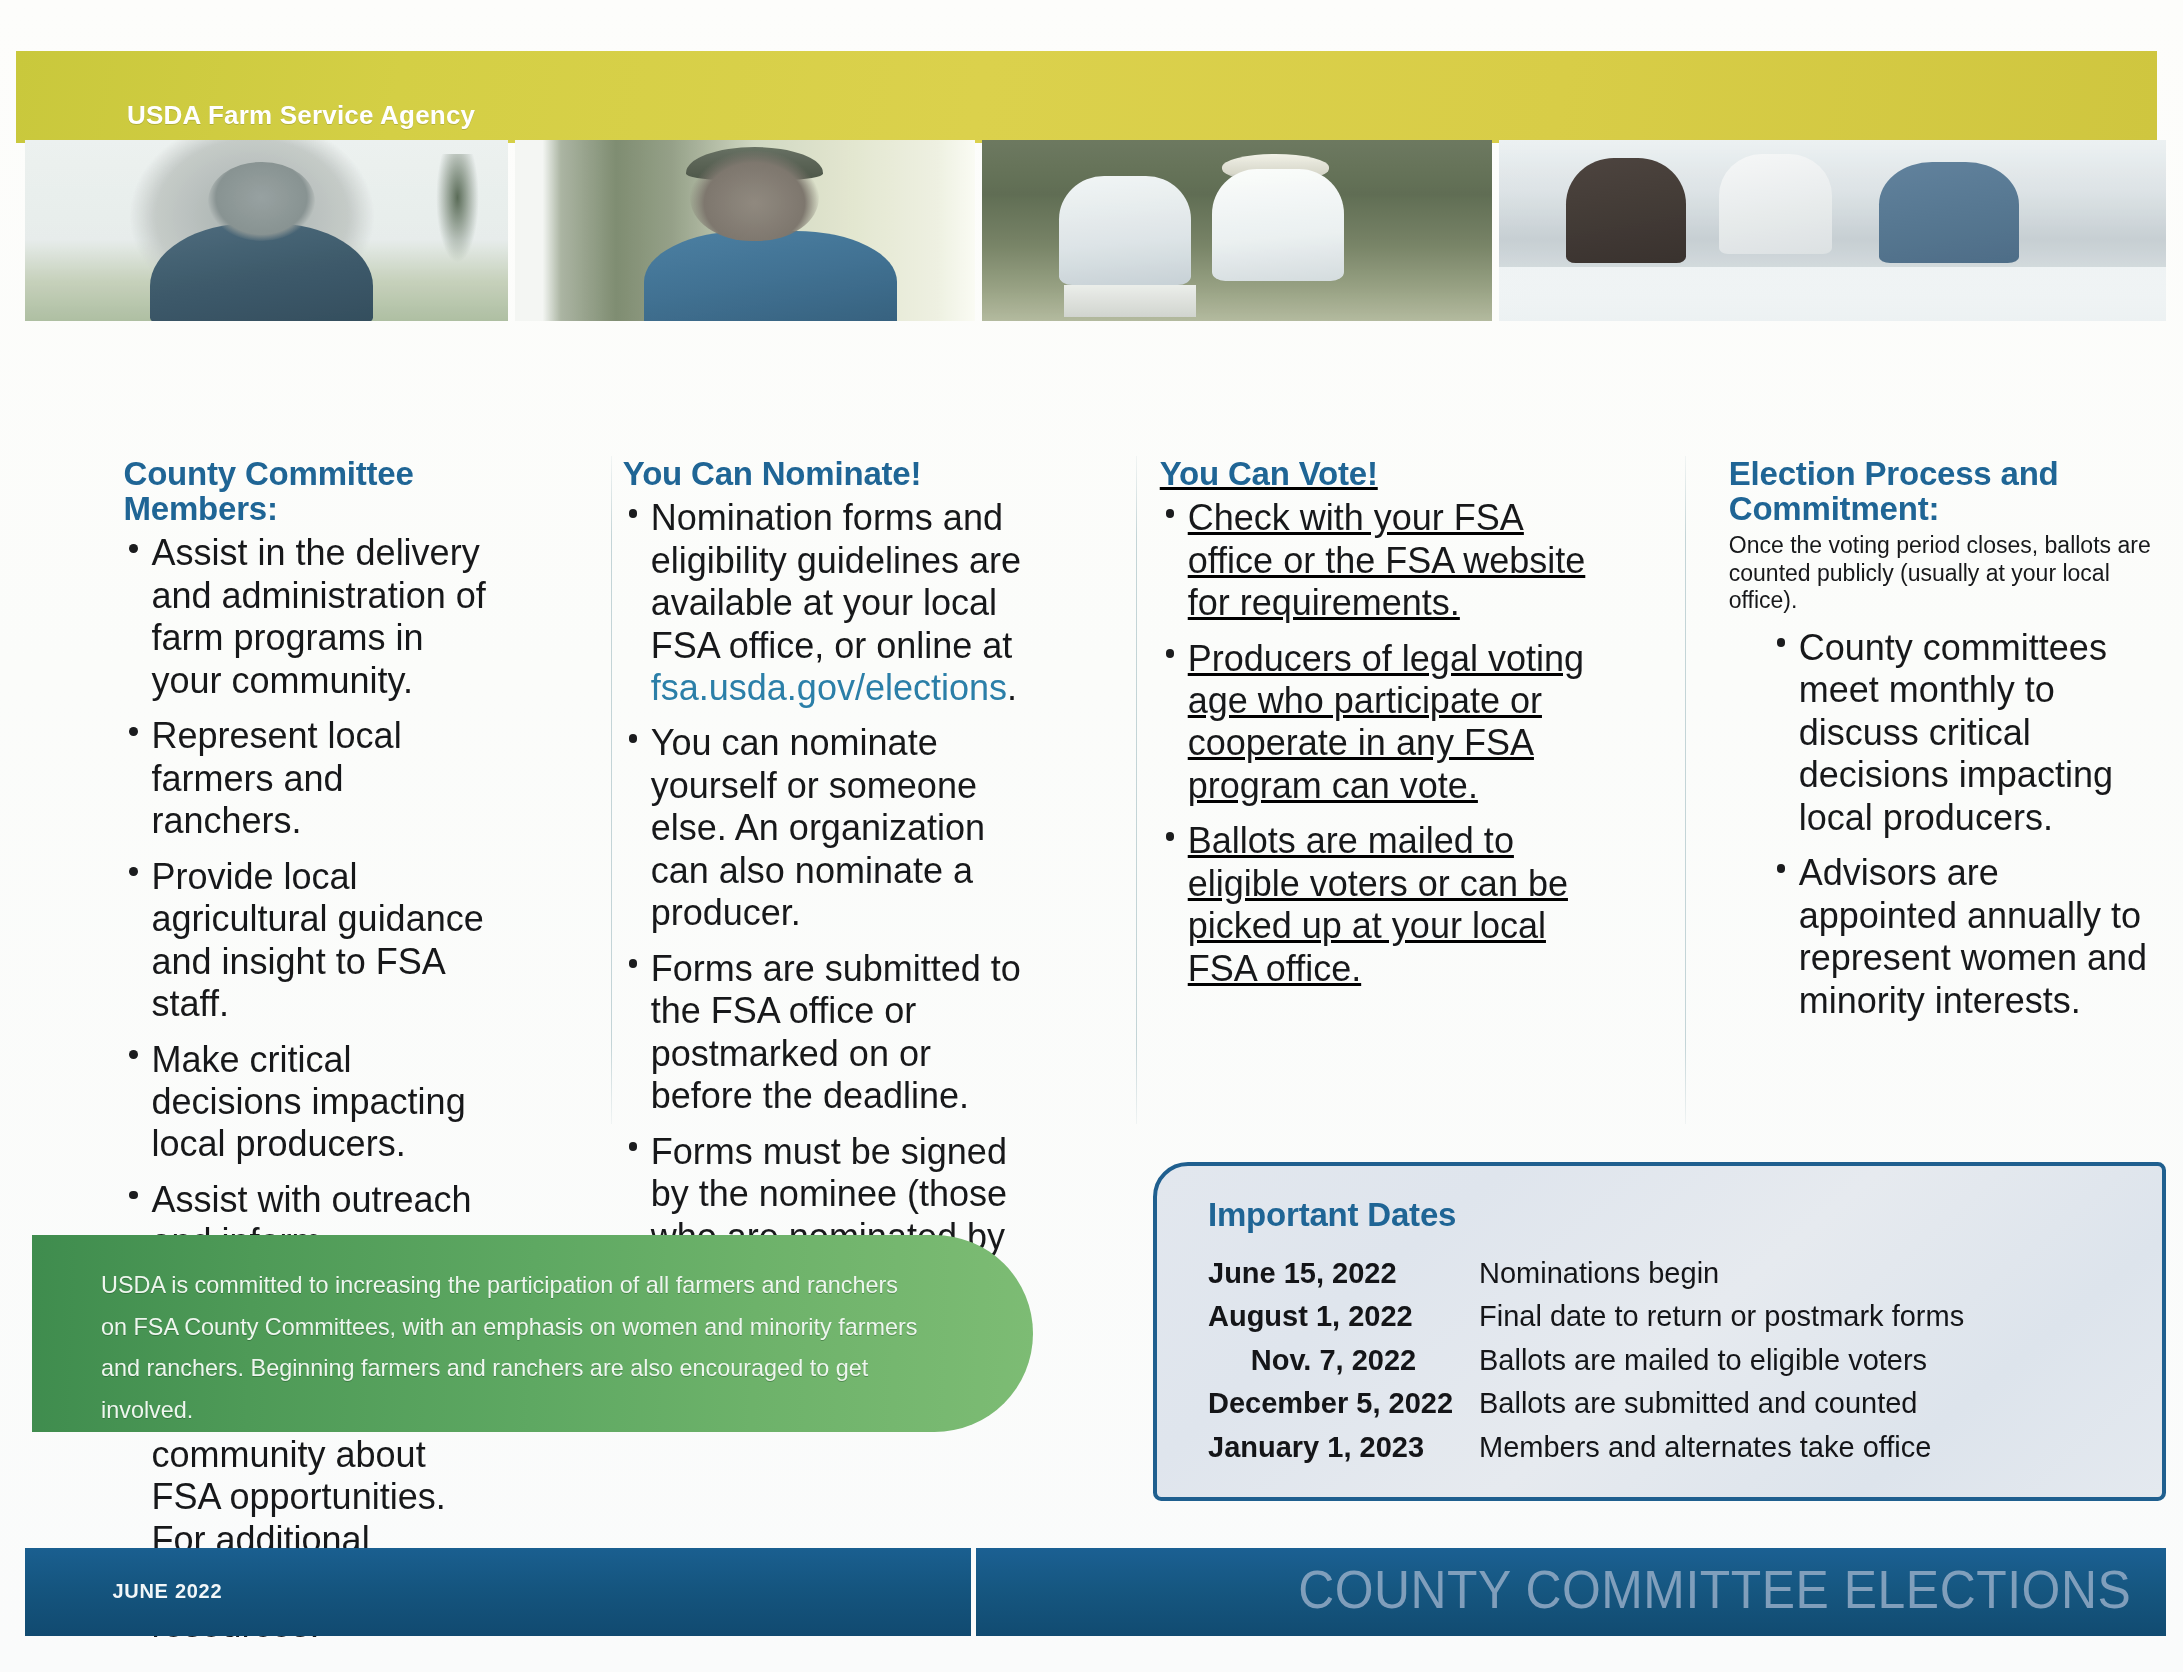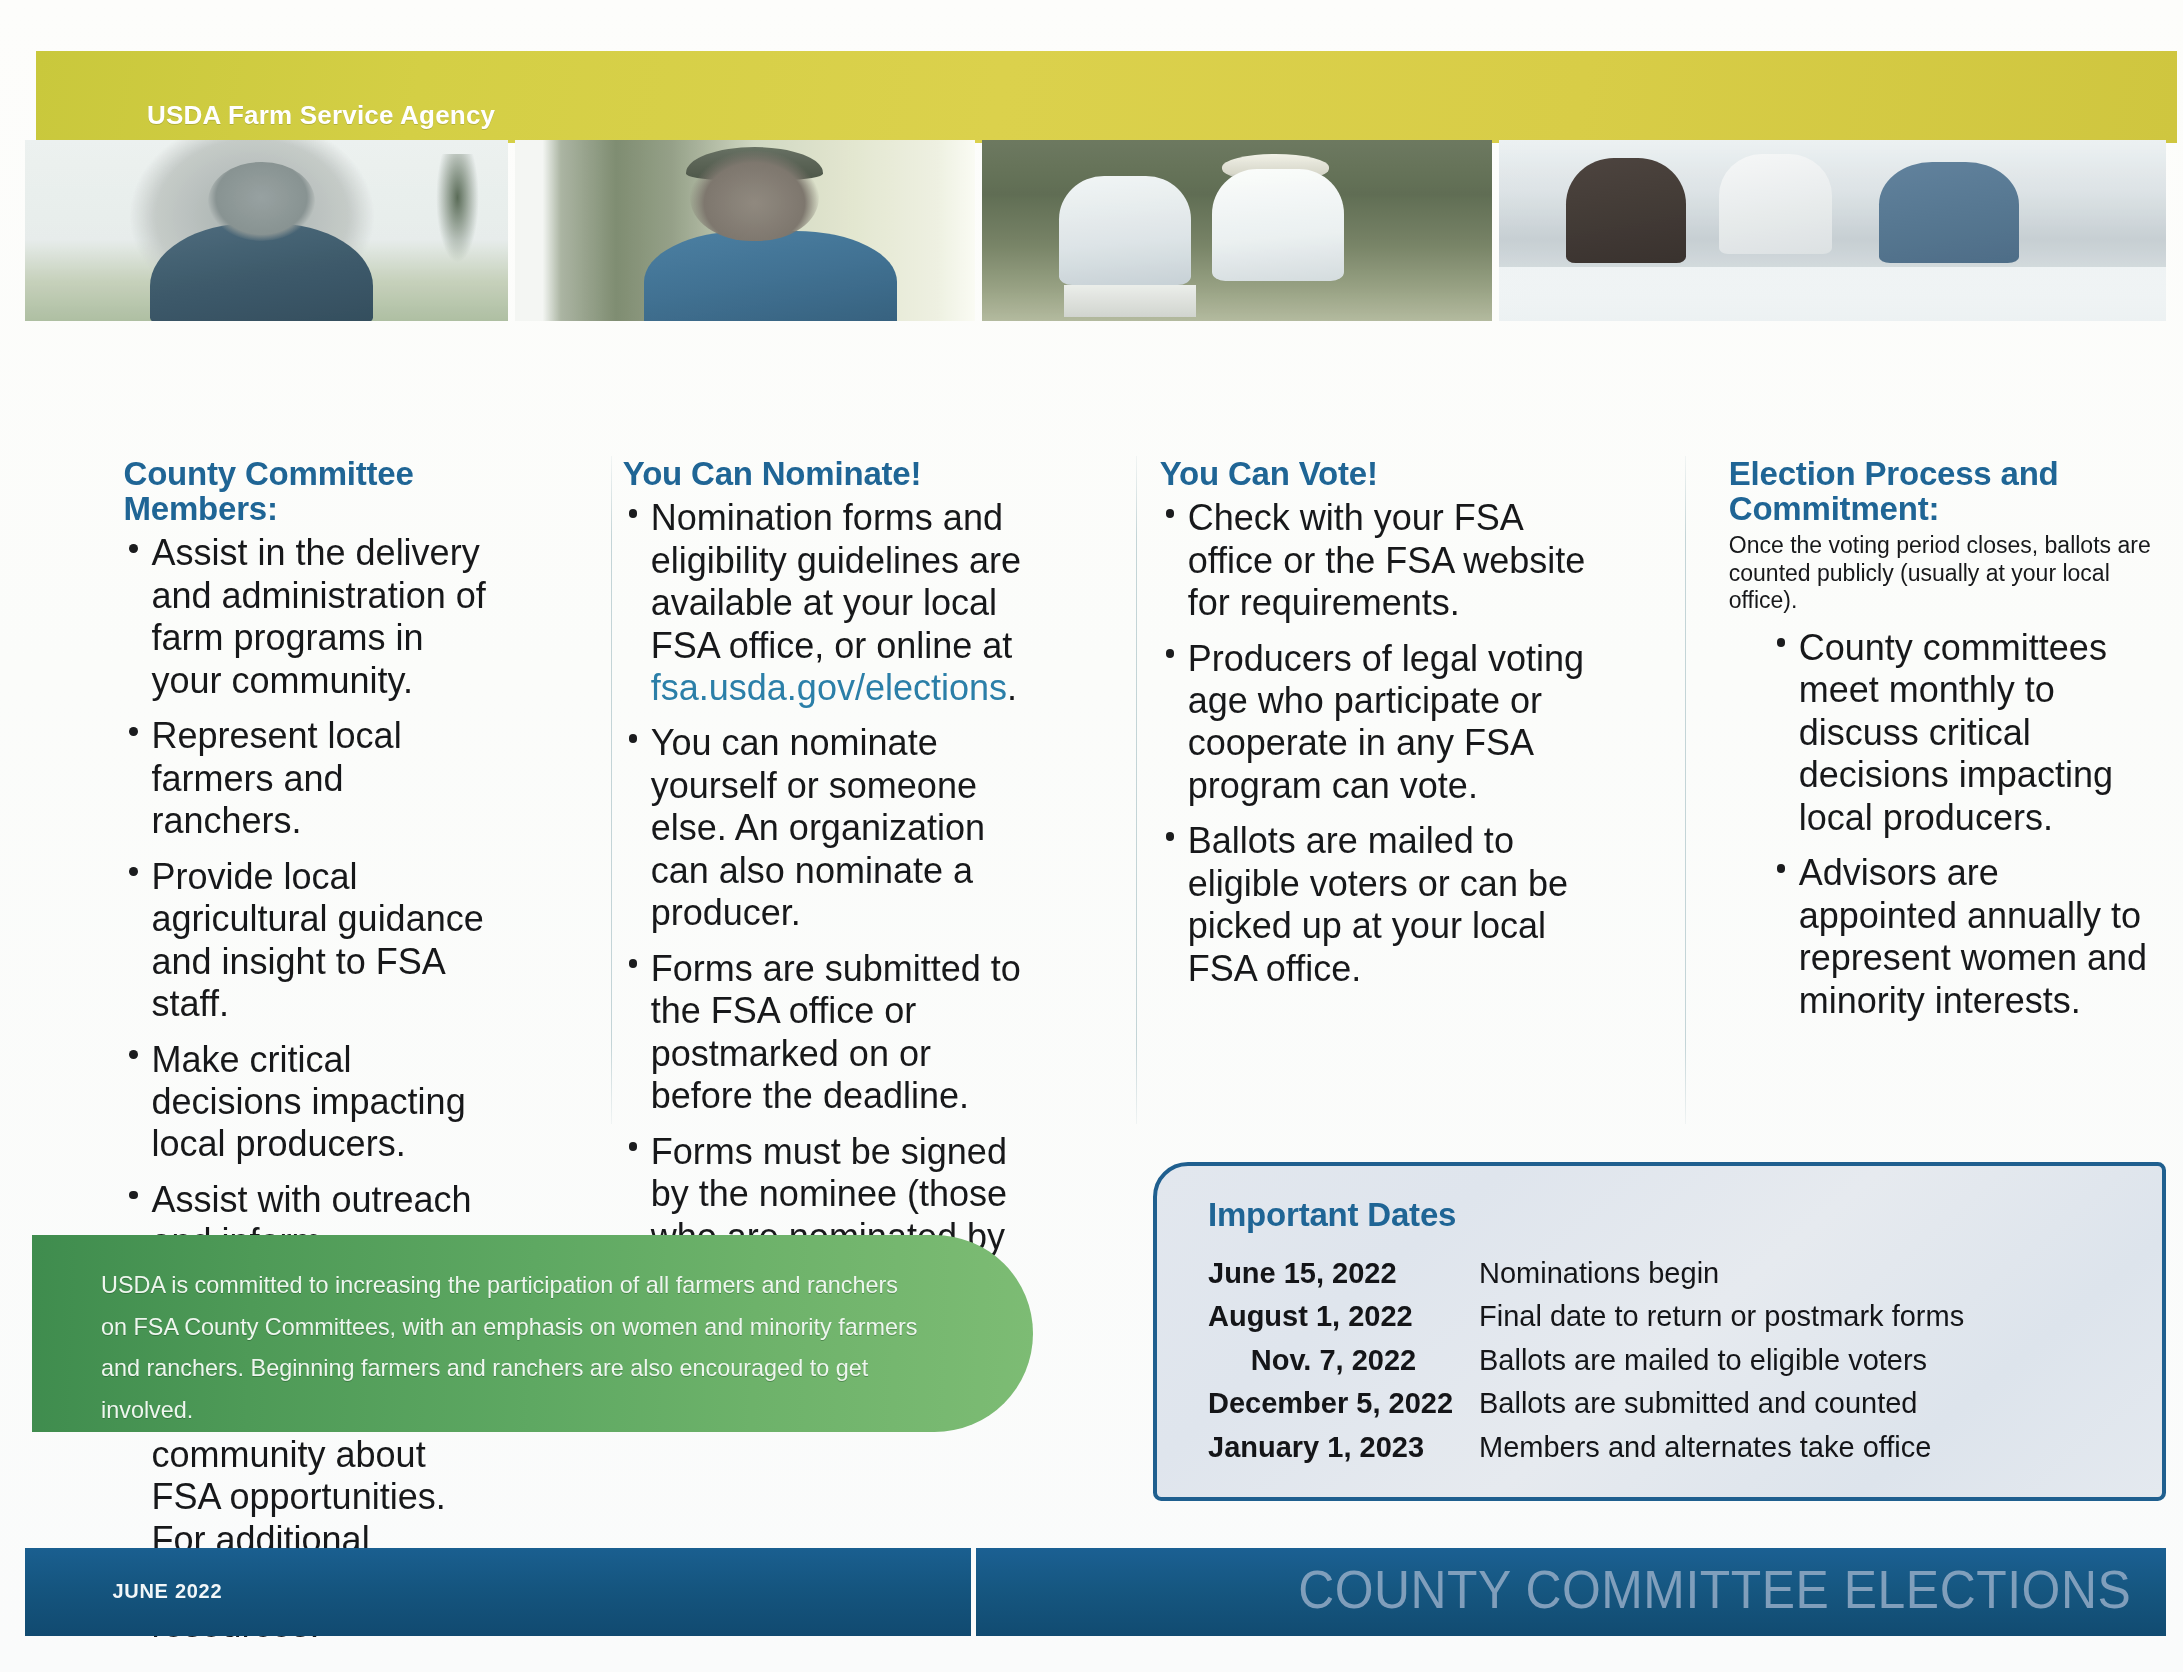--- a/index.html
+++ b/index.html
@@ -13,21 +13,21 @@
   }
   
   .page-tint{
     position:absolute;inset:0;
     background:linear-gradient(180deg,#fdfdfb 0%,#fbfcfa 40%,#fafbfb 100%);
     pointer-events:none;
   }
 
   
   .banner{
-    position:absolute;left:36px;top:51px;width:2141px;height:92px;
+    position:absolute;left:16px;top:51px;width:2141px;height:92px;
     background:linear-gradient(100deg,#c9c83c 0%,#d4cf45 18%,#dbd14c 45%,#d8cd47 72%,#cfc63f 100%);
   }
   .banner-label{
     position:absolute;left:111px;top:49px;
     font-size:26px;font-weight:600;color:#ffffff;
     letter-spacing:0.2px;
     text-shadow:0 0.6px 0.6px rgba(120,120,40,.35);
   }
 
   
@@ -102,21 +102,21 @@
 
   
   .cols{
     position:absolute;left:24.5px;top:456px;width:2141px;
     display:flex;
     gap:48px;
   }
   .col{position:relative;}
   .c1{width:525px;padding-left:99px;padding-right:20px;box-sizing:border-box;}
   .c2{width:525px;padding-left:58px;padding-right:20px;box-sizing:border-box;}
-  .c3{width:549px;padding-left:58px;padding-right:20px;box-sizing:border-box;}
+  .c3{width:549px;padding-left:58px;padding-right:20px;box-sizing:border-box;text-decoration:underline;}
   .c4{width:542px;padding-left:68px;padding-right:11.7px;box-sizing:border-box;}
   .vrule{
     position:absolute;top:0;width:1.8px;height:668px;
     background:linear-gradient(180deg,rgba(180,200,205,.15) 0%,rgba(150,180,186,.55) 12%,rgba(150,180,186,.55) 88%,rgba(180,200,205,.15) 100%);
   }
   .vr1{left:586px;}
   .vr2{left:1111px;}
   .vr3{left:1660px;}
 
   h2.heading{

